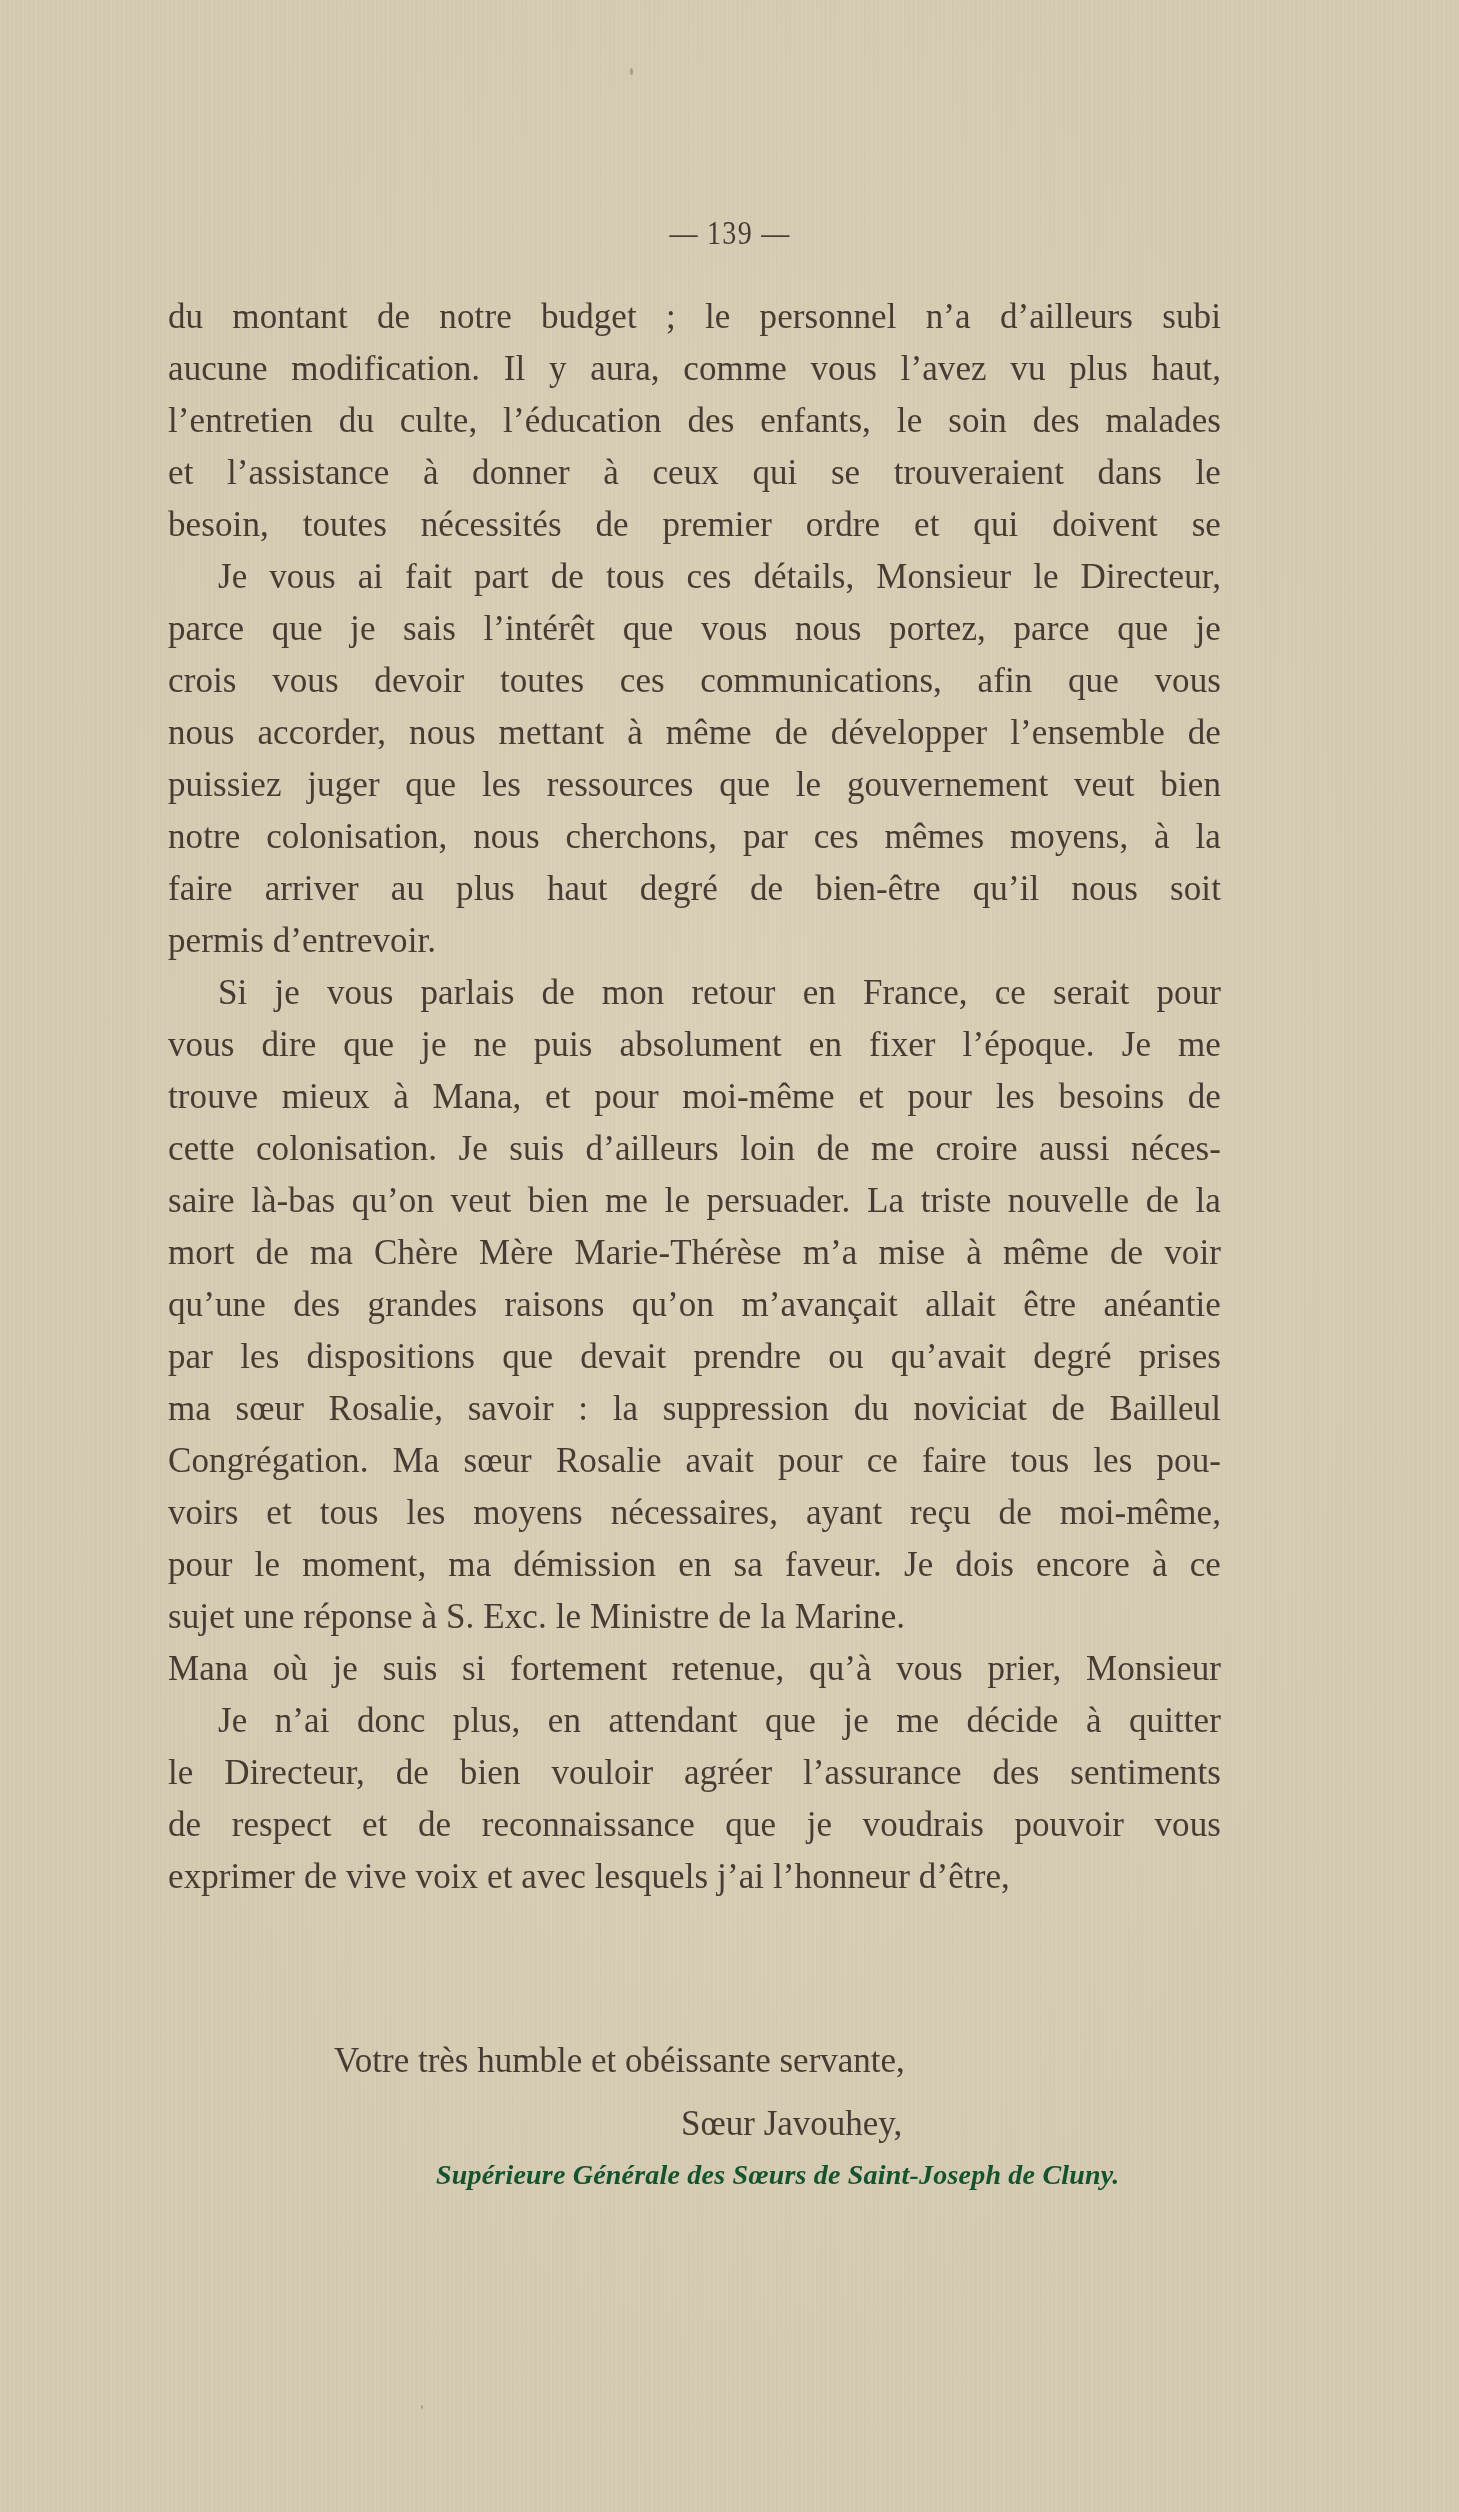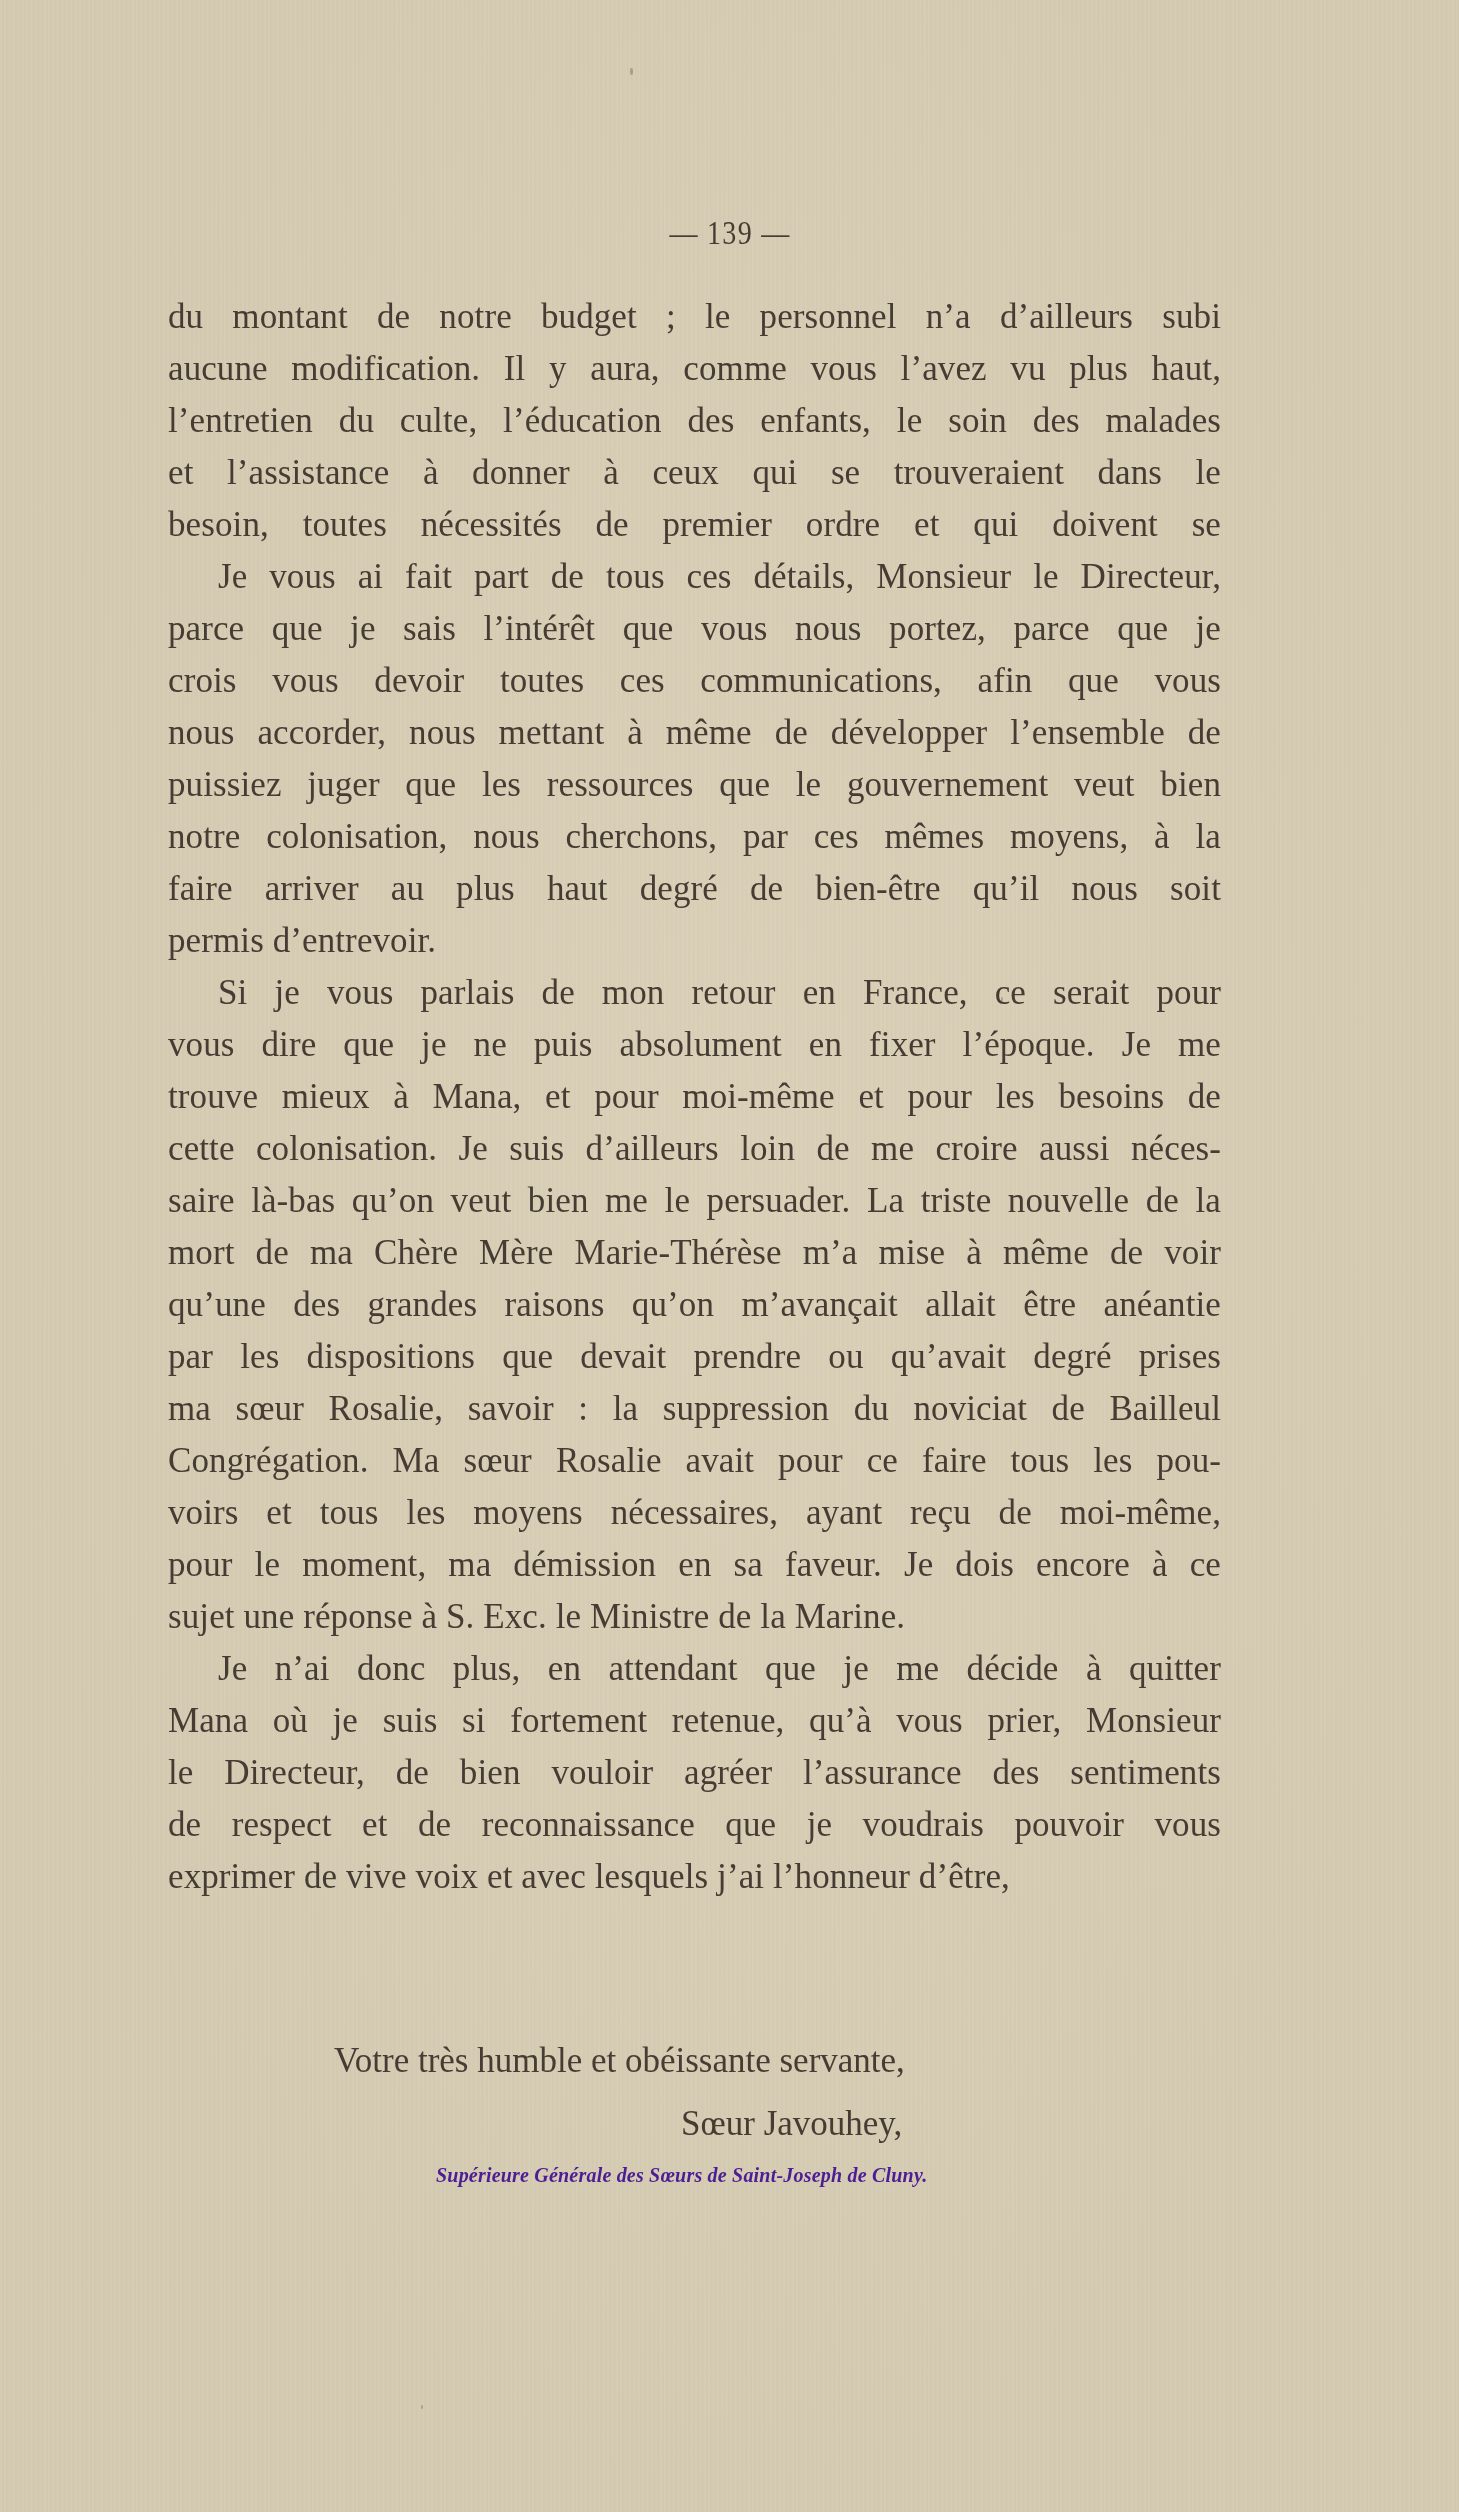--- a/index.html
+++ b/index.html
@@ -69,25 +69,25 @@
       left: 681px;
       top: 2098px;
       font-size: 35px;
       line-height: 52px;
       white-space: nowrap;
     }
     .title-line {
       position: absolute;
       left: 436px;
       top: 2153px;
-      font-size: 20px;
+      font-size: 28px;
       line-height: 44px;
       font-style: italic;
       font-weight: bold;
-      color: #4c1d95;
+      color: #14532d;
       white-space: nowrap;
       letter-spacing: 0.2px;
     }
     .speck {
       position: absolute;
       background: #8a7a66;
       border-radius: 50%;
       opacity: 0.55;
     }
   </style>
@@ -128,22 +128,22 @@
       <div class="line">mort de ma Chère Mère Marie-Thérèse m’a mise à même de voir</div>
       <div class="line">qu’une des grandes raisons qu’on m’avançait allait être anéantie</div>
       <div class="line">par les dispositions que devait prendre ou qu’avait degré prises</div>
       <div class="line">ma sœur Rosalie, savoir : la suppression du noviciat de Bailleul</div>
       <div class="line">Congrégation. Ma sœur Rosalie avait pour ce faire tous les pou-</div>
       <div class="line">voirs et tous les moyens nécessaires, ayant reçu de moi-même,</div>
       <div class="line">pour le moment, ma démission en sa faveur. Je dois encore à ce</div>
       <div class="line last">sujet une réponse à S. Exc. le Ministre de la Marine.</div>
     </div>
     <div>
+      <div class="line">Mana où je suis si fortement retenue, qu’à vous prier, Monsieur</div>
       <div class="line indent">Je n’ai donc plus, en attendant que je me décide à quitter</div>
-      <div class="line">Mana où je suis si fortement retenue, qu’à vous prier, Monsieur</div>
       <div class="line">le Directeur, de bien vouloir agréer l’assurance des sentiments</div>
       <div class="line">de respect et de reconnaissance que je voudrais pouvoir vous</div>
       <div class="line last">exprimer de vive voix et avec lesquels j’ai l’honneur d’être,</div>
     </div>
   </div>
 
 <div class="closing">Votre très humble et obéissante servante,</div>
 <div class="signature">Sœur Javouhey,</div>
 <div class="title-line">Supérieure Générale des Sœurs de Saint-Joseph de Cluny.</div>
 

